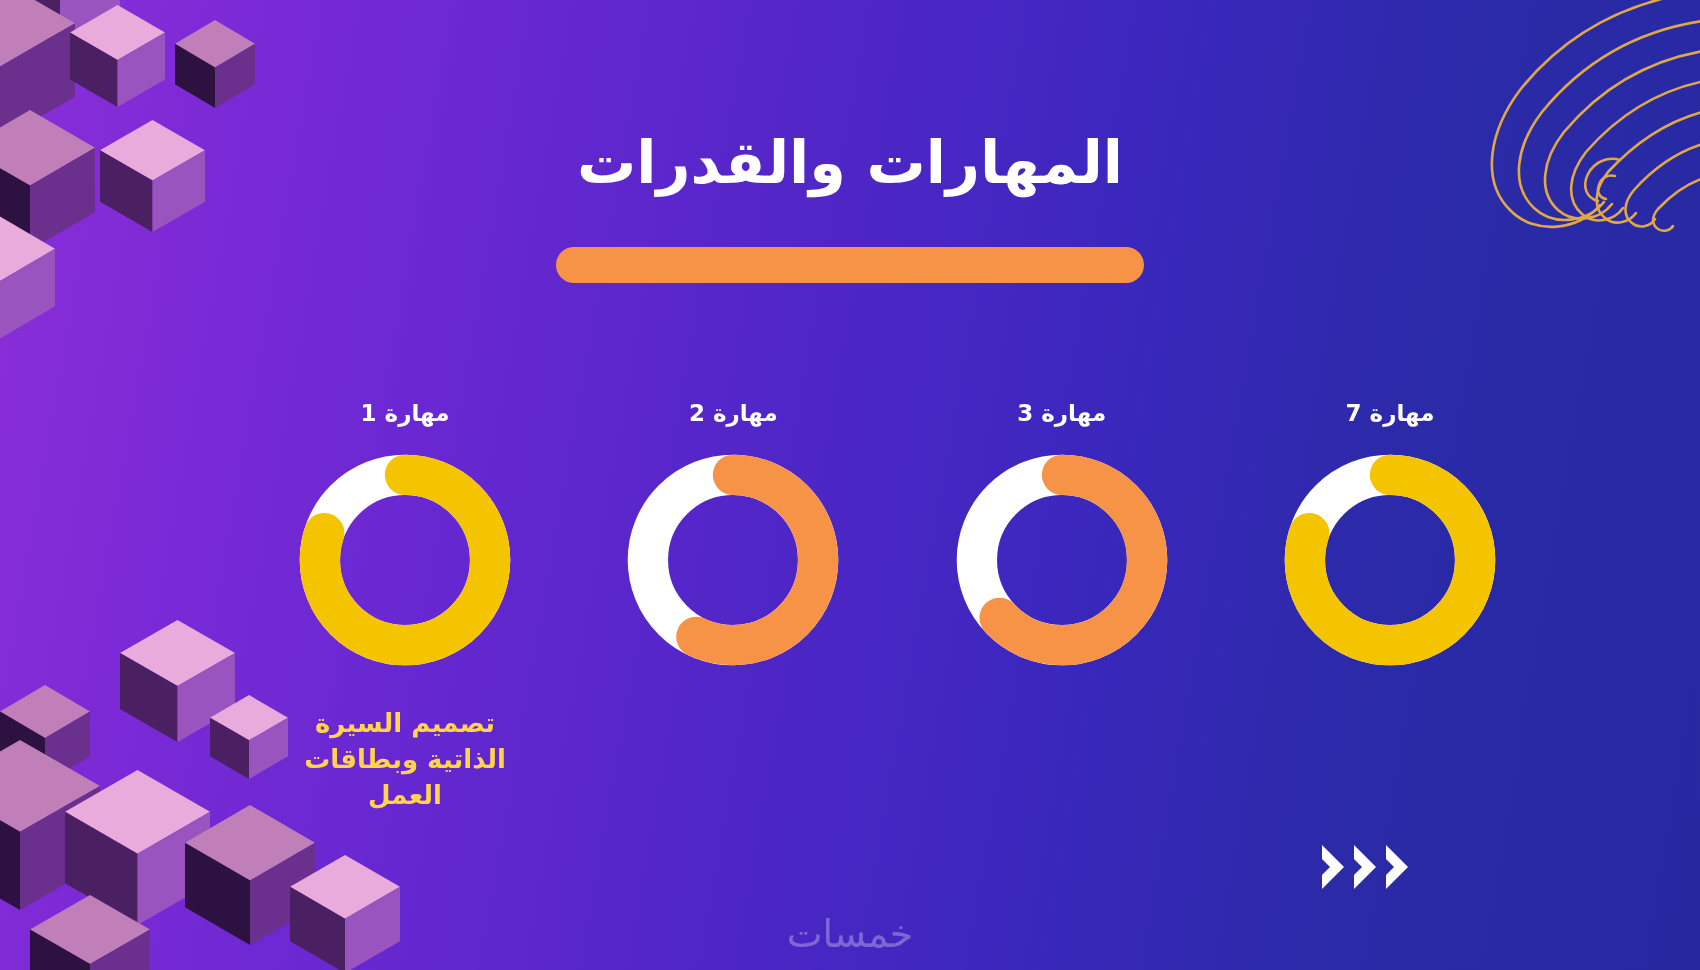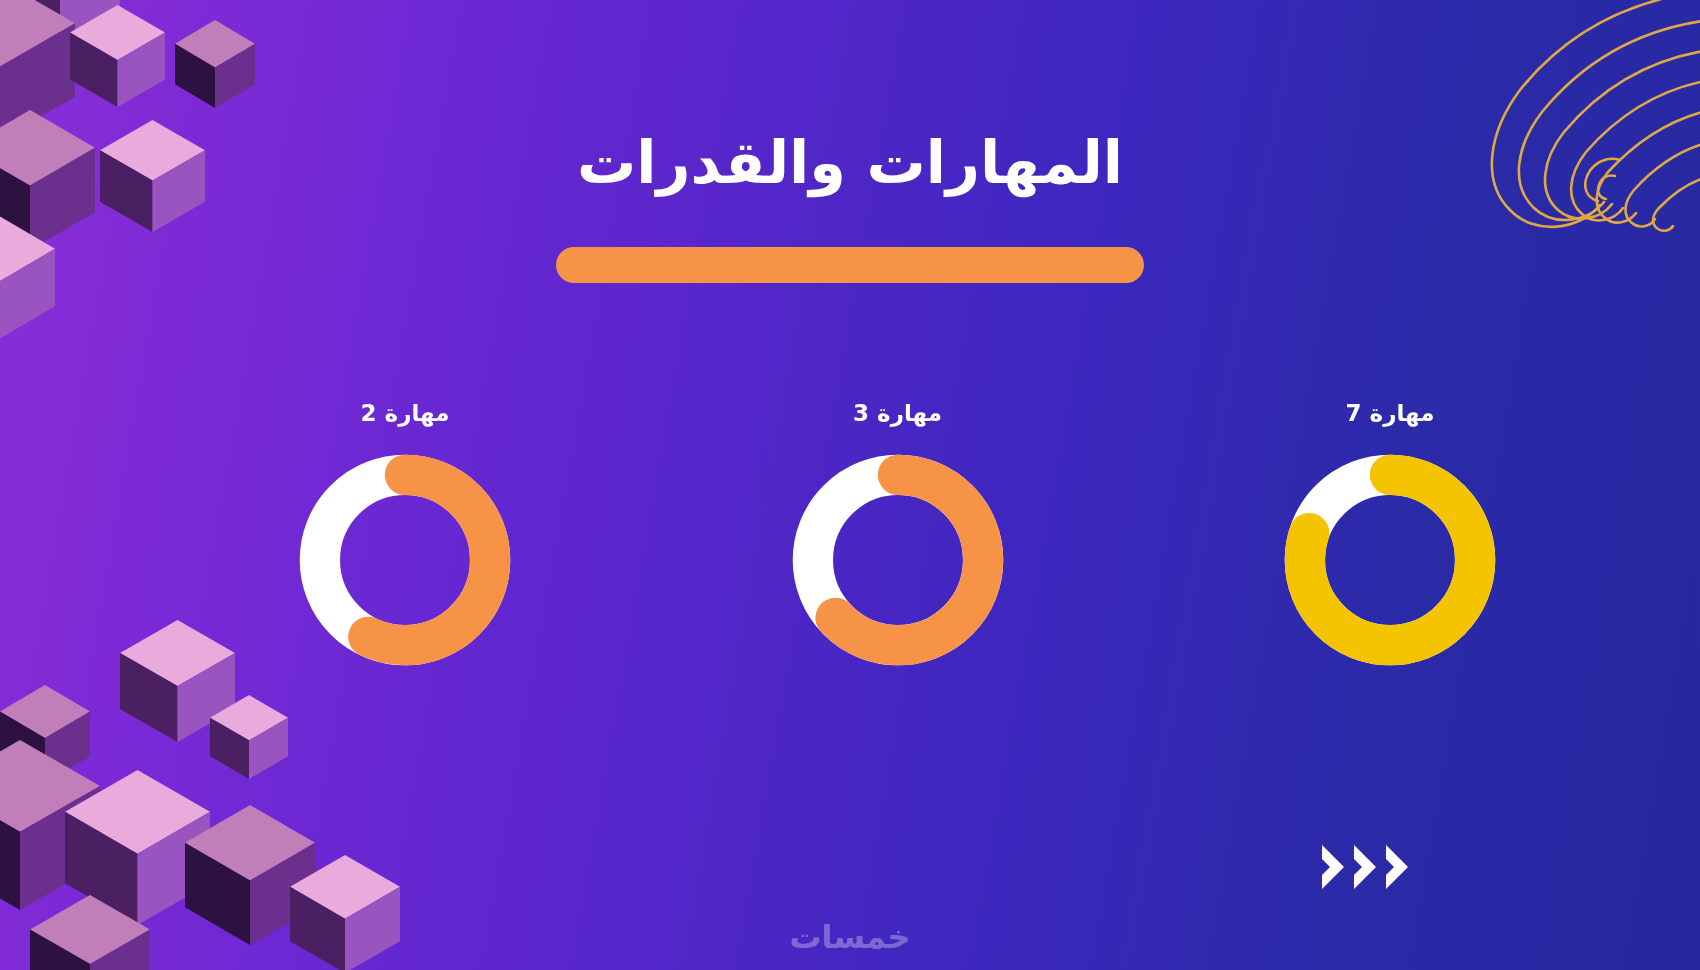--- a/index.html
+++ b/index.html
@@ -130,22 +130,22 @@
   .chev { width: 26px; height: 44px; }
 
   
   .watermark {
     position: absolute;
     left: 50%;
     transform: translateX(-50%);
     bottom: 14px;
     opacity: .30;
     color: #ffffff;
-    font-size: 32px;
-    font-weight: bold;
+    font-size: 38px;
+    font-weight: normal;
     letter-spacing: 2px;
     direction: rtl;
     user-select: none;
   }
 </style>
 </head>
 <body>
 
 <div class="slide">
 
@@ -242,20 +242,30 @@
       <path d="M 430 180 C 418 176 404 182 398 194 C 392 206 396 218 408 221"></path>
       <path d="M 425 196 C 418 194 411 198 409 205 C 406 212 410 218 416 219"></path>
     </g>
   </svg>
 
   <div class="title">المهارات والقدرات</div>
   <div class="title-bar"></div>
 
   <div class="skills">
 
+    <div class="skill">
+      <div class="skill-index">مهارة 1</div>
+      <div class="donut-wrap">
+        <svg class="donut" viewBox="0 0 100 100">
+          <circle cx="50" cy="50" r="38" fill="none" stroke="#ffffff" stroke-width="18"></circle>
+          <circle class="arc" cx="50" cy="50" r="38" fill="none" stroke="#f5c400" stroke-width="18" stroke-linecap="round" transform="rotate(-90 50 50)" stroke-dasharray="191.00883333825942 47.75220833456484"></circle>
+        </svg>
+      </div>
+      <div class="skill-desc">تصميم السيرة الذاتية وبطاقات العمل</div>
+    </div>
 
     <div class="skill">
       <div class="skill-index">مهارة 2</div>
       <div class="donut-wrap">
         <svg class="donut" viewBox="0 0 100 100">
           <circle cx="50" cy="50" r="38" fill="none" stroke="#ffffff" stroke-width="18"></circle>
           <circle class="arc" cx="50" cy="50" r="38" fill="none" stroke="#f79346" stroke-width="18" stroke-linecap="round" transform="rotate(-90 50 50)" stroke-dasharray="136.09379375350983 102.66724791931443"></circle>
         </svg>
       </div>
     </div>

